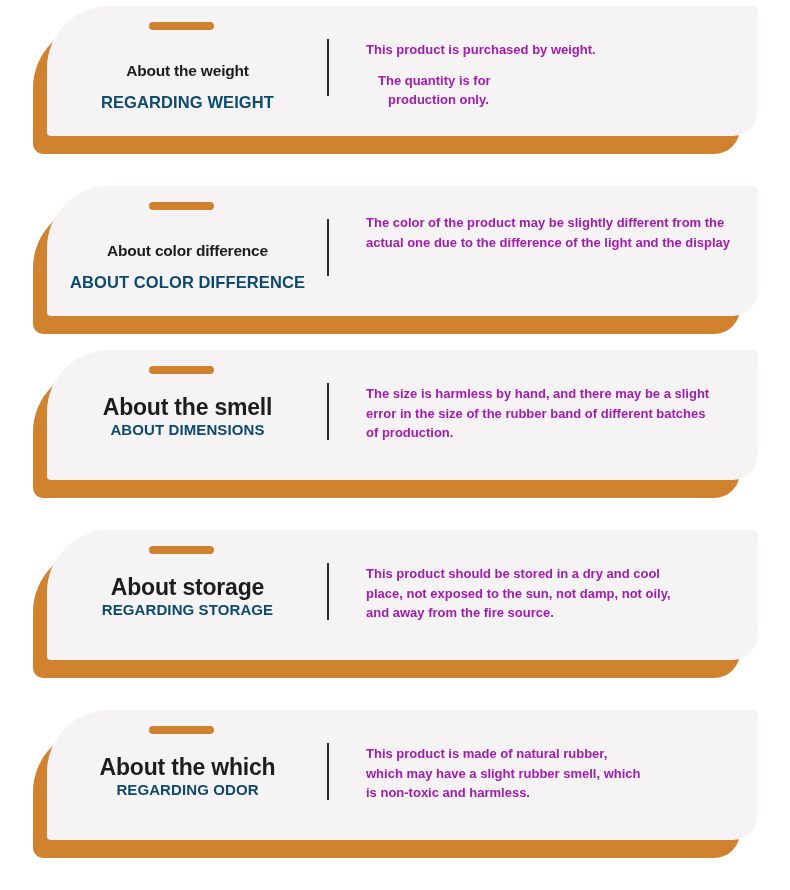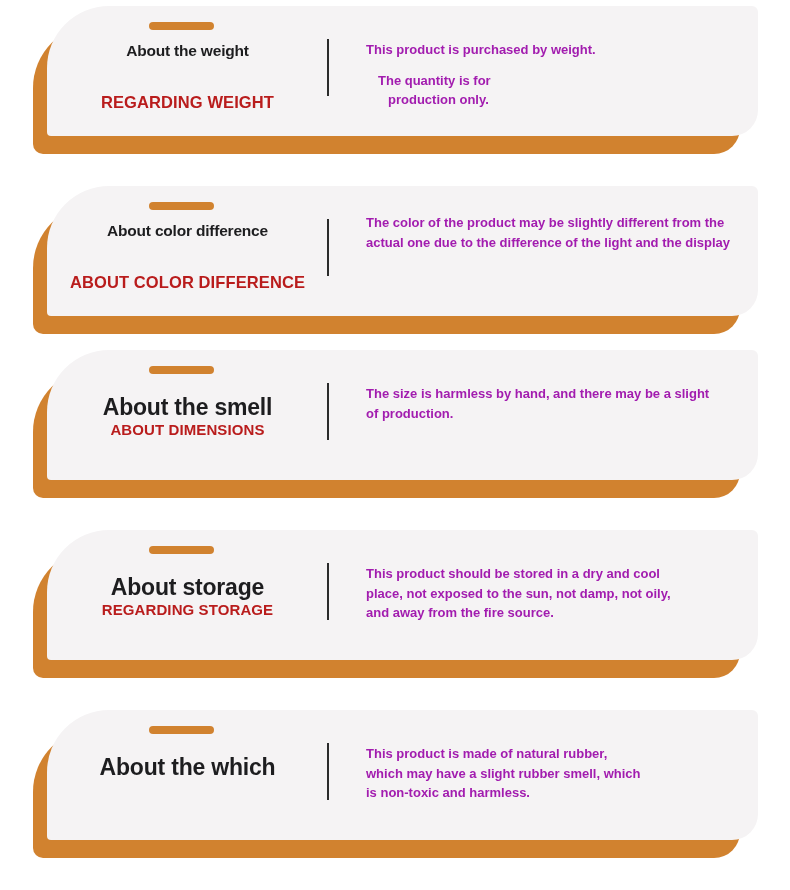--- a/index.html
+++ b/index.html
@@ -83,27 +83,27 @@
     color: #1d1d1f;
     font-weight: bold;
     letter-spacing: -0.2px;
   }
 
   .title-en {
     position: absolute;
     left: 0;
     width: 281px;
     text-align: center;
-    color: #b91c1c;
+    color: #0c4a6e;
     font-weight: bold;
     letter-spacing: 0.1px;
   }
 
   
-  .t-sm .title-zh { top: 36px;  font-size: 15.5px; text-align: center; }
+  .t-sm .title-zh { top: 56px;  font-size: 15.5px; text-align: center; }
   .t-sm .title-en { top: 87px;  font-size: 16.5px; }
 
   .t-lg .title-zh { top: 44px;  font-size: 23px; }
   .t-lg .title-en { top: 71px;  font-size: 15px; }
 
   
   .card-divider {
     position: absolute;
     left: 294px;
     top: 33px;
@@ -168,20 +168,21 @@
     <div class="card-accent"></div>
     <div class="card-face"></div>
     <div class="card-left">
       <div class="accent-dash"></div>
       <div class="title-zh">About the smell</div>
       <div class="title-en">ABOUT DIMENSIONS</div>
     </div>
     <div class="card-divider"></div>
     <div class="card-body" style="top:34px;">
       <span class="line">The size is harmless by hand, and there may be a slight</span>
+      <span class="line">error in the size of the rubber band of different batches</span>
       <span class="line">of production.</span>
     </div>
   </div>
 
   <div class="card-block t-lg" style="top:530px;">
     <div class="card-accent"></div>
     <div class="card-face"></div>
     <div class="card-left">
       <div class="accent-dash"></div>
       <div class="title-zh">About storage</div>
@@ -194,20 +195,21 @@
       <span class="line">and away from the fire source.</span>
     </div>
   </div>
 
   <div class="card-block t-lg" style="top:710px;">
     <div class="card-accent"></div>
     <div class="card-face"></div>
     <div class="card-left">
       <div class="accent-dash"></div>
       <div class="title-zh">About the which</div>
+      <div class="title-en">REGARDING ODOR</div>
     </div>
     <div class="card-divider"></div>
     <div class="card-body" style="top:34px;">
       <span class="line">This product is made of natural rubber,</span>
       <span class="line">which may have a slight rubber smell, which</span>
       <span class="line">is non-toxic and harmless.</span>
     </div>
   </div>
 
 </div>

